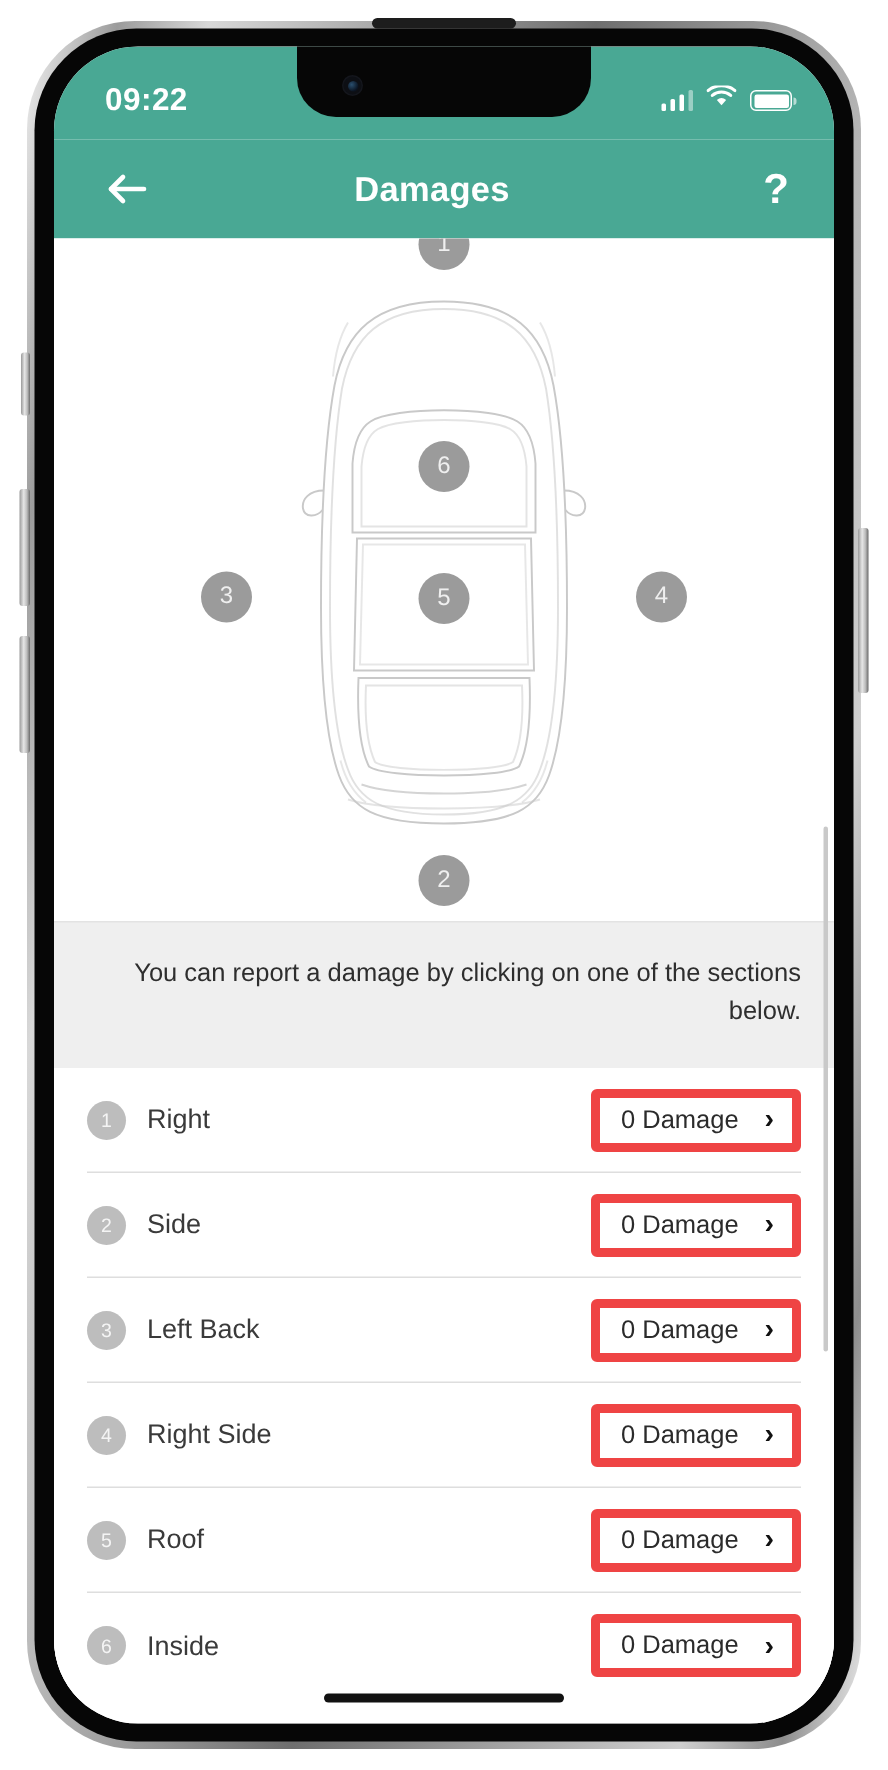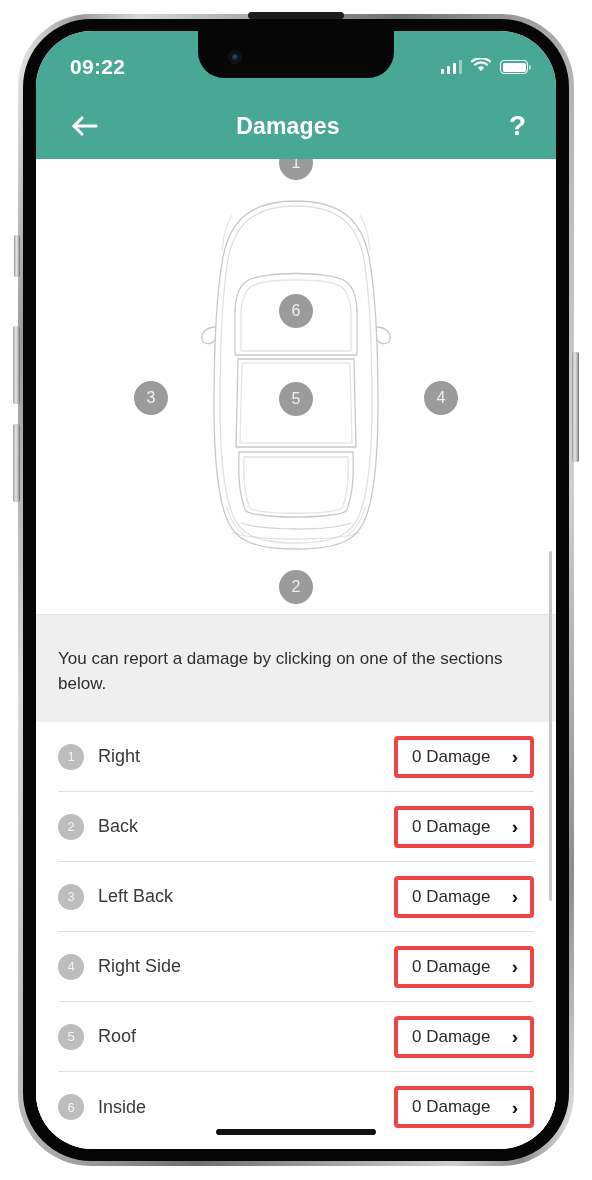--- a/index.html
+++ b/index.html
@@ -203,25 +203,26 @@
   #marker-1 { left: 243px; top: -13px; }
   #marker-2 { left: 243px; top: 411px; }
   #marker-3 { left: 98px;  top: 222px; }
   #marker-4 { left: 388px; top: 222px; }
   #marker-5 { left: 243px; top: 223px; }
   #marker-6 { left: 243px; top: 135px; }
 
   
   #info-banner {
     background: #efefef;
-    padding: 32px 22px 26px 22px;
+    padding: 22px 22px 26px 22px;
     color: #2e2e2e;
     font-size: 17px;
     line-height: 1.45;
     border-top: 1px solid #e3e3e3;
+    text-align: right;
   }
 
   
   #damage-list { background: #ffffff; padding: 0 22px; }
   .list-row {
     display: flex;
     align-items: center;
     height: 70px;
     border-bottom: 1px solid #dedede;
     cursor: pointer;
@@ -236,21 +237,21 @@
     display: flex; align-items: center; justify-content: center;
     flex: 0 0 auto;
   }
   .row-label {
     margin-left: 14px;
     font-size: 18px;
     color: #3a3a3a;
   }
   .row-action {
     margin-left: auto;
-    border: 4px solid #ef4444;
+    border: 6px solid #ef4444;
     border-radius: 4px;
     height: 42px;
     min-width: 140px;
     display: flex;
     align-items: center;
     padding: 0 12px 0 14px;
     background: #ffffff;
     cursor: pointer;
   }
   .row-action-label { font-size: 17px; color: #2b2b2b; }
@@ -411,21 +412,21 @@
         <div class="row-badge">1</div>
         <div class="row-label">Right</div>
         <div class="row-action">
           <span class="row-action-label">0 Damage</span>
           <span class="row-chevron">›</span>
         </div>
       </div>
 
       <div class="list-row">
         <div class="row-badge">2</div>
-        <div class="row-label">Back</div>
+        <div class="row-label">Side</div>
         <div class="row-action">
           <span class="row-action-label">0 Damage</span>
           <span class="row-chevron">›</span>
         </div>
       </div>
 
       <div class="list-row">
         <div class="row-badge">3</div>
         <div class="row-label">Left Back</div>
         <div class="row-action">

